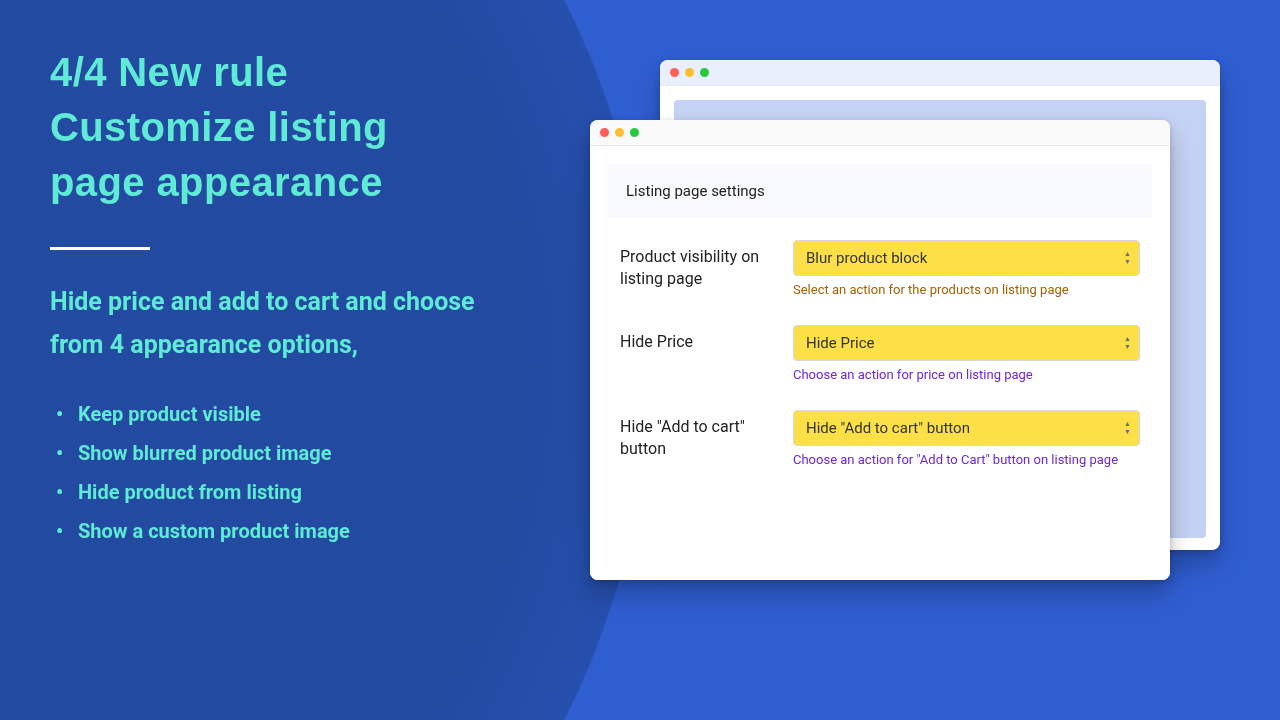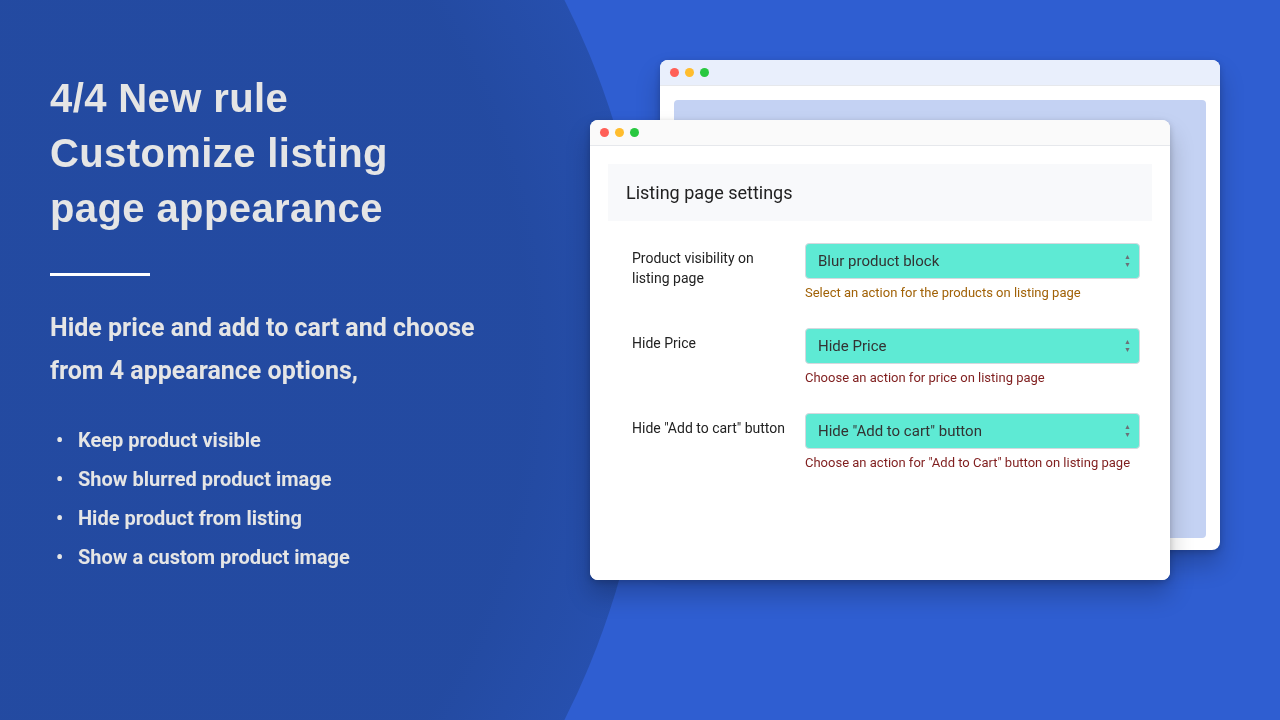--- a/index.html
+++ b/index.html
@@ -12,23 +12,23 @@
     width: 1600px; height: 1600px;
     left: -950px; top: -440px;
     border-radius: 50%;
     background: radial-gradient(circle at center, #1a3a7a 0%, #1a3a7a 60%, rgba(26,58,122,0) 100%);
     opacity: .55;
     pointer-events: none;
   }
 
   .left {
     position: absolute;
-    left: 50px; top: 71px;
+    left: 50px; top: 45px;
     width: 480px;
-    color: #e5e5e5;
+    color: #5eead4;
   }
   .headline {
     font-size: 40px;
     line-height: 1.38;
     font-weight: 600;
     letter-spacing: .4px;
     font-family: "Comic Sans MS", "Comic Sans", "Segoe UI", sans-serif;
   }
   .rule {
     width: 100px; height: 0;
@@ -81,55 +81,54 @@
   .dot.r { background:#ff5f57; } .dot.y{ background:#ffbd2e;} .dot.g{ background:#28c840;}
   .win.back .chrome { background:#e9effc; }
   .win.back .body  { background:#c4d2f3; height: calc(100% - 52px); margin:14px; border-radius:4px; }
 
   .front .content { padding: 28px 30px 20px 30px; height: calc(100% - 26px); background:#fff; }
 
   .panel-title {
     background: #f8f9fb;
     margin: -10px -12px 22px -12px;
     padding: 18px 18px;
-    font-size: 18px;
+    font-size: 15px;
     color: #222;
   }
 
   .row { display: flex; gap: 18px; margin-bottom: 28px; }
   .row .label {
     width: 155px;
-    font-size: 14px;
+    font-size: 16px;
     color: #222;
     line-height: 1.4;
     padding-top: 6px;
-    margin-left: 12px;
   }
   .row .field { flex: 1; }
 
   .select {
     position: relative;
     border: 1px solid #d5d8de;
     border-radius: 4px;
     height: 36px;
     display: flex; align-items: center;
     padding: 0 28px 0 12px;
     font-size: 15px;
     color: #333;
-    background: #5eead4;
+    background: #fde047;
     cursor: pointer;
   }
   .select .caret {
     position: absolute; right: 8px; top: 50%; transform: translateY(-50%);
     display: flex; flex-direction: column; gap: 1px;
     font-size: 7px; line-height: 7px; color: #6b6f76;
   }
   .helper {
     font-size: 13px;
-    color: #7f1d1d;
+    color: #6d28d9;
     margin-top: 6px;
   }
   .helper.red { color: #a16207; }
 </style>
 </head>
 <body>
 
 <div class="vignette"></div>
 
 <div class="left">

